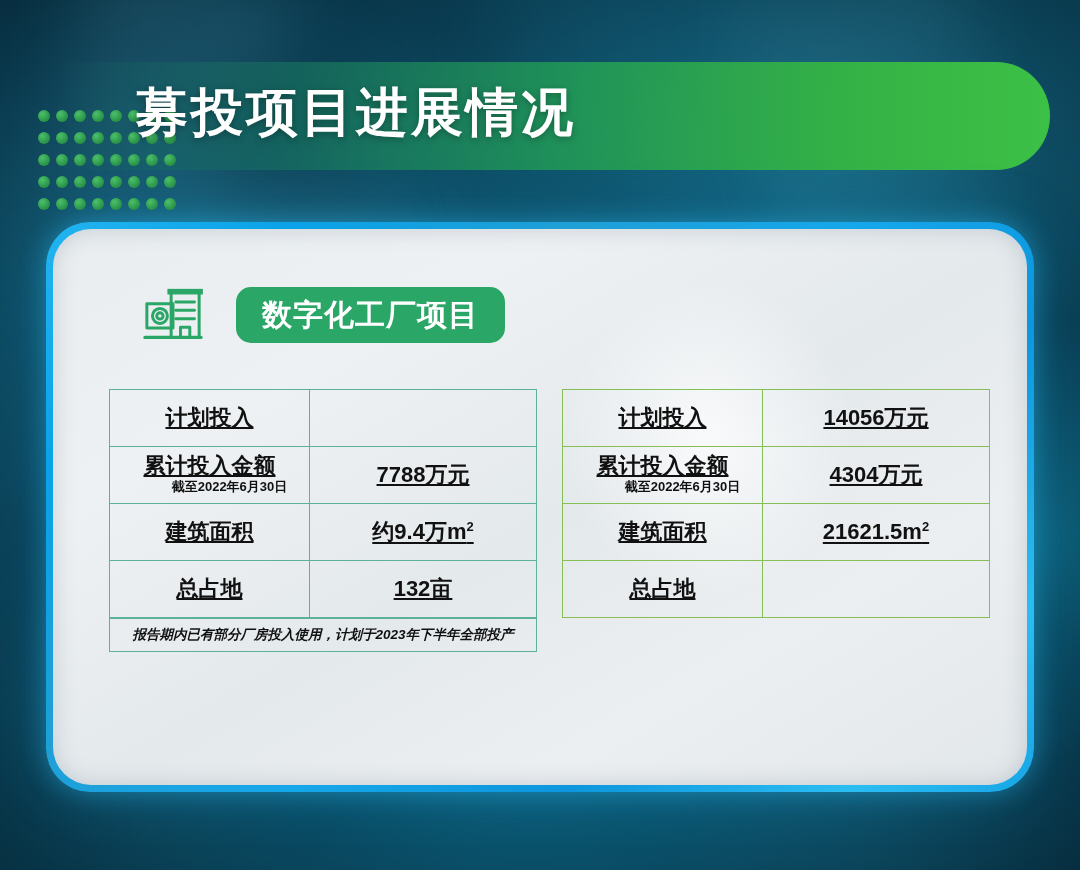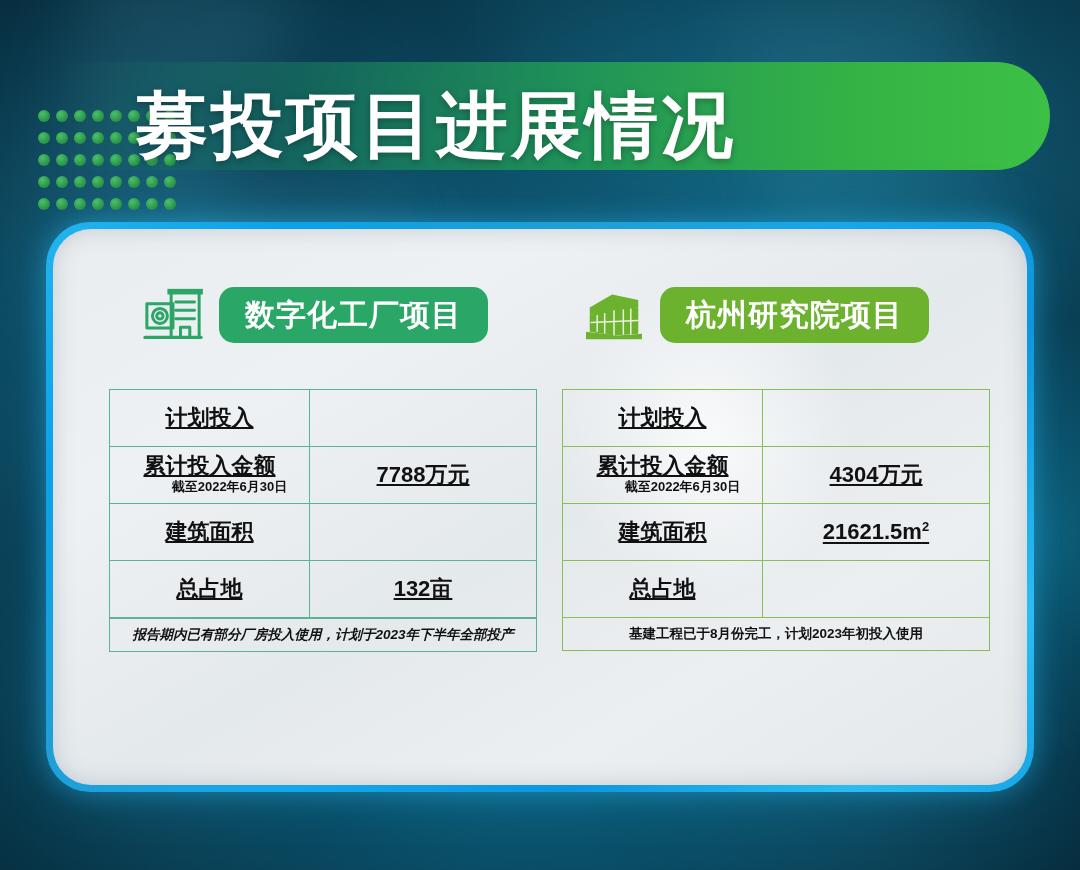--- a/index.html
+++ b/index.html
@@ -41,21 +41,21 @@
   }
   .dot-grid{
     position:absolute; left:38px; top:58px;
     display:grid; grid-template-columns:repeat(8,18px); grid-template-rows:repeat(5,22px);
     z-index:2;
   }
   .dot-grid i{ display:block; width:12px; height:12px; border-radius:50%;
     background:radial-gradient(circle at 35% 32%,#4cc06a 0%,#2f9b4e 55%,#1f7d3c 100%); }
   .hdr-title{
     position:absolute; left:136px; top:26px; z-index:3;
-    font-size:72px; font-weight:bold; color:#ffffff; letter-spacing:3px;
+    font-size:52px; font-weight:bold; color:#ffffff; letter-spacing:3px;
     text-shadow:0 2px 7px rgba(0,0,0,.30);
     white-space:nowrap;
   }
 
   
   #frame{
     position:absolute; left:46px; top:222px; width:988px; height:570px;
     border-radius:44px;
     background:linear-gradient(135deg,#23b4ef 0%,#0aa2e8 16%,#1f9fd6 34%,#16a7ea 52%,#0d96dd 70%,#2bbdf2 88%,#18a6e6 100%);
     padding:7px;
@@ -72,21 +72,21 @@
   .panel-sheen{
     position:absolute; left:52%; top:8%; width:300px; height:330px;
     background:radial-gradient(ellipse at 50% 50%, rgba(255,255,255,.78) 0%, rgba(255,255,255,0) 68%);
     pointer-events:none;
   }
 
   
   .cols{ position:absolute; inset:0; display:flex; }
   .col{ width:50%; position:relative; }
 
-  .badge-row{ position:absolute; top:58px; left:0; width:100%; display:flex; align-items:center; }
+  .badge-row{ position:absolute; top:58px; left:0; width:100%; display:flex; align-items:center;gap:17px; }
   .col-a .badge-row{ padding-left:90px; }
   .col-b .badge-row{ padding-left:44px; }
 
   .proj-icon{ width:60px; height:56px; flex:0 0 auto; margin-right:16px; }
   .badge{
     display:inline-flex; align-items:center; justify-content:center;
     height:56px; padding:0 26px; border-radius:15px;
     font-size:30px; font-weight:bold; color:#fff; letter-spacing:1px;
     white-space:nowrap;
   }
@@ -214,62 +214,48 @@
                 <span class="sub">截至2022年6月30日</span>
               </div>
               <div class="cell value">
                 <span class="t">7788万元</span>
               </div>
             </div>
             <div class="row">
               <div class="cell label">
                 <span class="t">建筑面积</span>
               </div>
+              <div class="cell value">
+                <span class="t">约9.4万m<span class="sup">2</span></span>
+              </div>
             </div>
             <div class="row">
               <div class="cell label">
                 <span class="t">总占地</span>
               </div>
               <div class="cell value">
                 <span class="t">132亩</span>
               </div>
             </div>
             <div class="row">
             </div>
             <div class="row">
               <div class="note" style="width: 100%; font-style: italic;">报告期内已有部分厂房投入使用，计划于2023年下半年全部投产</div>
             </div>
           </div>
       </div>
 
       <div class="col col-b">
-        <div class="badge-row">
-          <span class="proj-icon">
-            <svg viewBox="0 0 64 60" width="60" height="56">
-              <g fill="#6cb22e">
-                <polygon points="6,22 30,8 58,14 58,22 6,30"></polygon>
-                <polygon points="6,30 32,24 58,22 58,50 32,52 6,48"></polygon>
-                <polygon points="2,48 36,52 62,50 62,56 2,56"></polygon>
-              </g>
-              <g stroke="#ffffff" stroke-width="1.6" opacity=".85">
-                <line x1="14" y1="30" x2="14" y2="48"></line>
-                <line x1="22" y1="28" x2="22" y2="50"></line>
-                <line x1="32" y1="25" x2="32" y2="52"></line>
-                <line x1="42" y1="24" x2="42" y2="51"></line>
-                <line x1="50" y1="23" x2="50" y2="51"></line>
-                <line x1="7" y1="38" x2="58" y2="36"></line>
-              </g>
-            </svg>
-          </span>
-          <span class="badge badge-b">杭州研究院项目</span>
-        </div>
         <div class="tbl">
             <div class="row">
               <div class="cell label">
                 <span class="t">计划投入</span>
+              </div>
+              <div class="cell value">
+                <span class="t">14056万元</span>
               </div>
             </div>
             <div class="row">
               <div class="cell label">
                 <span class="t">累计投入金额</span>
                 <span class="sub">截至2022年6月30日</span>
               </div>
               <div class="cell value">
                 <span class="t">4304万元</span>
               </div>
@@ -279,22 +265,19 @@
                 <span class="t">建筑面积</span>
               </div>
               <div class="cell value">
                 <span class="t">21621.5m<span class="sup">2</span></span>
               </div>
             </div>
             <div class="row">
               <div class="cell label">
                 <span class="t">总占地</span>
               </div>
-            </div>
-            <div class="row">
-              <div class="note" style="width: 100%;">基建工程已于8月份完工，计划2023年初投入使用</div>
             </div>
           </div>
       </div>
 
     </div>
   </div>
 </div>
 
 </body></html>

